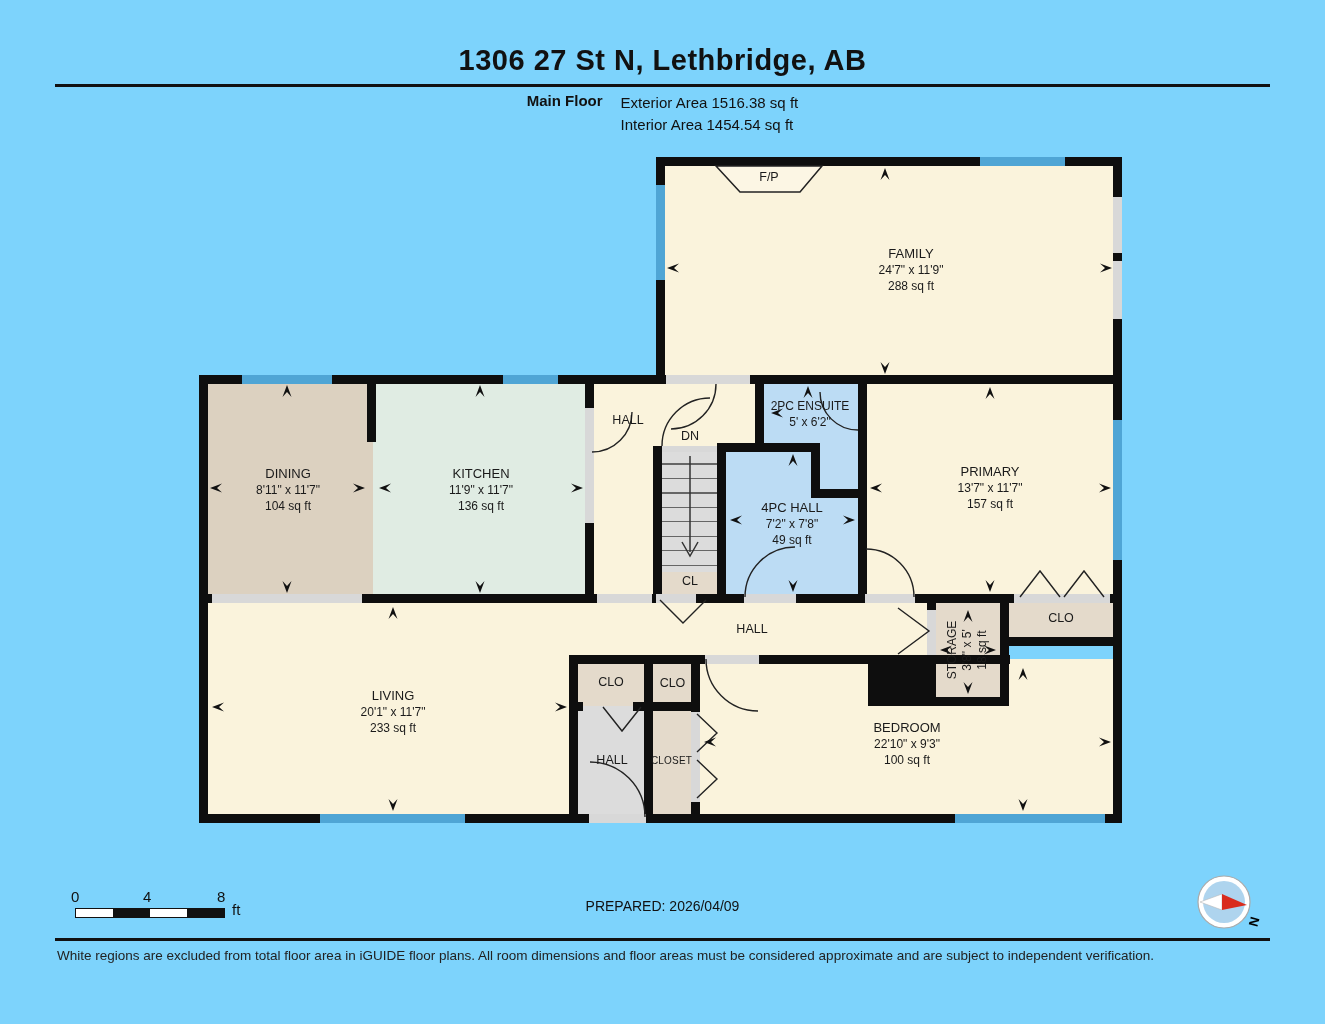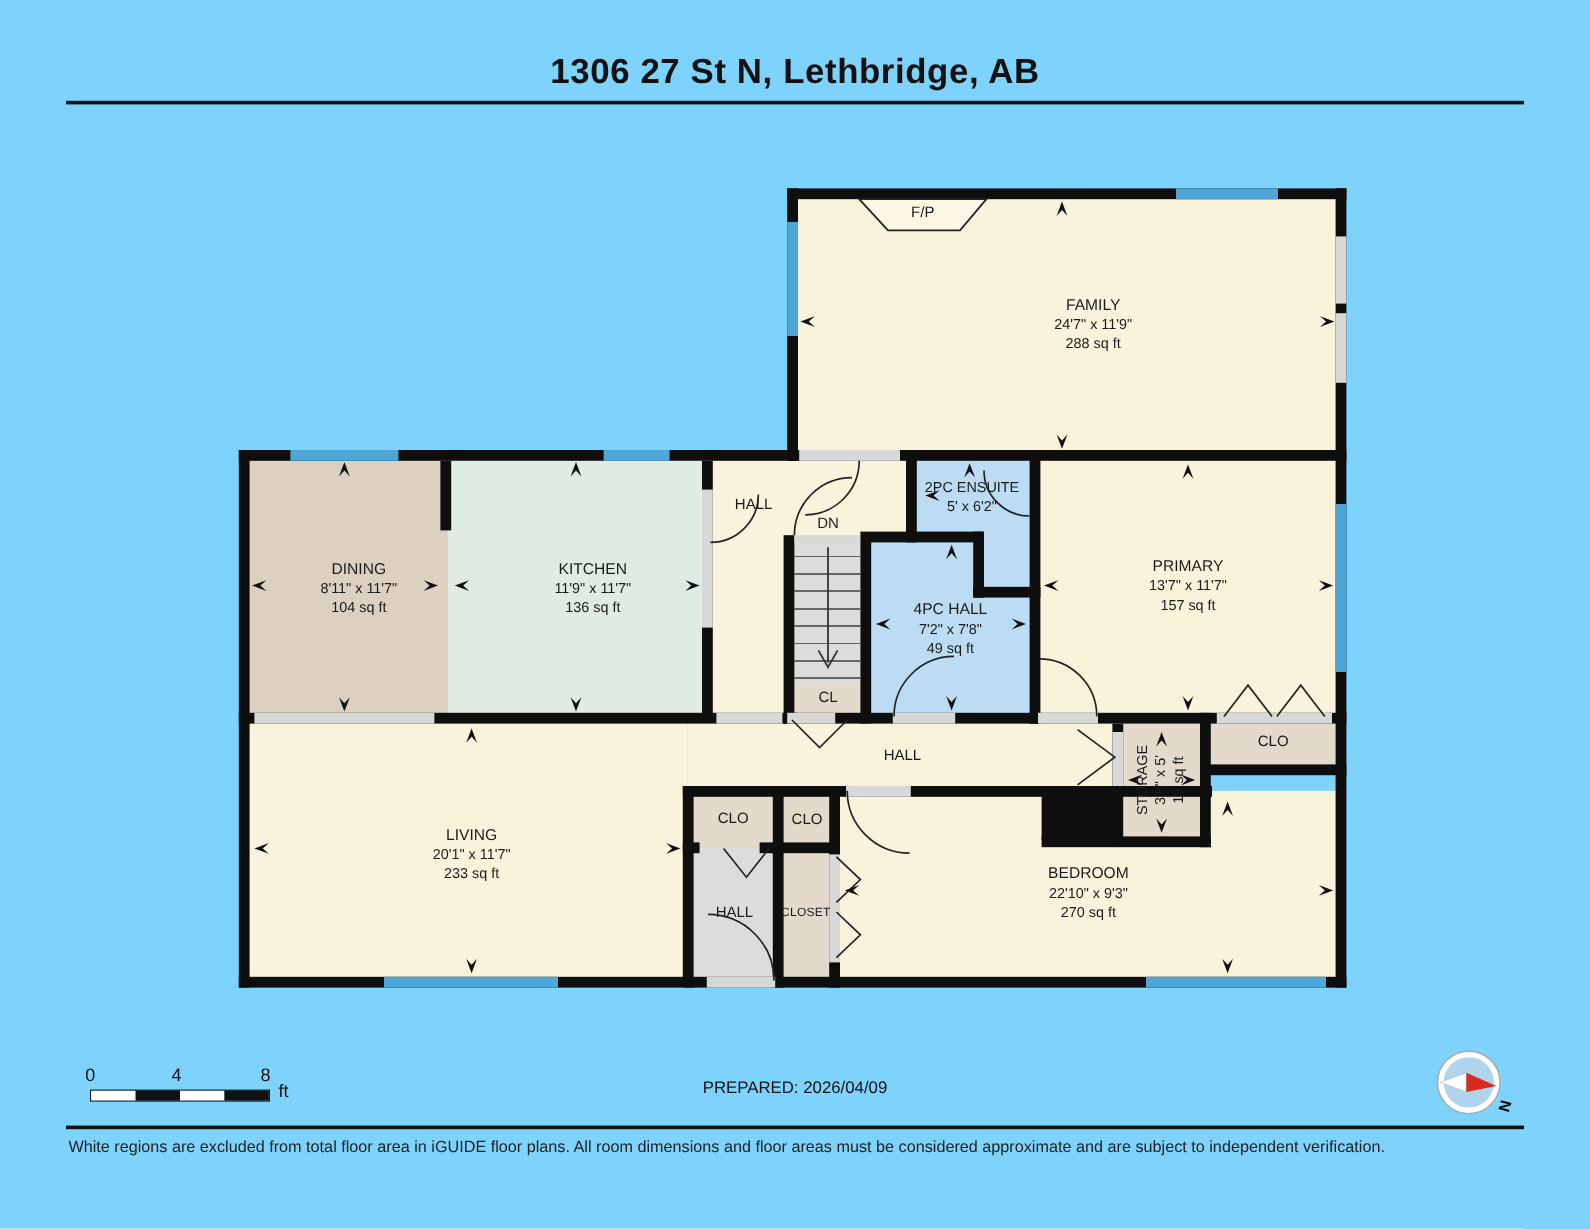--- a/index.html
+++ b/index.html
@@ -42,20 +42,27 @@
   .disclaimer{position:absolute;left:57px;top:948px;font-size:13.5px;color:#222;}
   .northN{font:bold 13px "Liberation Sans", sans-serif;}
 </style>
 </head>
 <body>
 
 <div class="sheet">
 
   <div class="title">1306 27 St N, Lethbridge, AB</div>
   <div class="hrule" style="top:84px;"></div>
+  <div class="floorinfo">
+    <div class="fl">Main Floor</div>
+    <div class="areas">
+      <div>Exterior Area 1516.38 sq ft</div>
+      <div>Interior Area 1454.54 sq ft</div>
+    </div>
+  </div>
 
   <div class="floor cream" style="left:660px;top:160px;width:458px;height:220px;"></div>
   <div class="floor tan" style="left:203px;top:379px;width:170px;height:220px;"></div>
   <div class="floor mint" style="left:373px;top:379px;width:217px;height:220px;"></div>
   <div class="floor cream" style="left:590px;top:379px;width:170px;height:220px;"></div>
   <div class="floor bblue" style="left:758px;top:379px;width:105px;height:118px;"></div>
   <div class="floor bblue" style="left:721px;top:447px;width:142px;height:152px;"></div>
   <div class="floor cream" style="left:862px;top:379px;width:256px;height:220px;"></div>
   <div class="floor stairs" style="left:662px;top:450px;width:55px;height:122px;"></div>
   <div class="floor ctan" style="left:662px;top:572px;width:55px;height:26px;"></div>
@@ -197,26 +204,26 @@
       <polygon points="1222,894 1222,910 1247,905" fill="#D92B1C"></polygon>
       <text class="northN" x="1251" y="916" transform="rotate(105 1251 916)">N</text>
     </g>
   </svg>
 
   <div class="rlabel" style="left:811px;top:246px;width:200px;">
     <span>FAMILY</span><br>
     <span class="dim">24'7" x 11'9"</span><br>
     <span class="area">288 sq ft</span>
   </div>
-  <div class="rlabel" style="left:208px;top:466px;width:160px;padding-left:11px;">
+  <div class="rlabel" style="left:208px;top:466px;width:160px;">
     <span>DINING</span><br>
     <span class="dim">8'11" x 11'7"</span><br>
     <span class="area">104 sq ft</span>
   </div>
-  <div class="rlabel" style="left:414px;top:466px;width:160px;text-align:center;">
+  <div class="rlabel" style="left:401px;top:466px;width:160px;text-align:center;">
     <span>KITCHEN</span><br>
     <span class="dim">11'9" x 11'7"</span><br>
     <span class="area">136 sq ft</span>
   </div>
   <div class="rlabel" style="left:750px;top:398px;width:120px;font-size:12px;">
     <span>2PC ENSUITE</span><br>
     <span class="dim">5' x 6'2"</span>
   </div>
   <div class="rlabel" style="left:712px;top:500px;width:160px;">
     <span>4PC HALL</span><br>
@@ -229,21 +236,21 @@
     <span class="area">157 sq ft</span>
   </div>
   <div class="rlabel" style="left:313px;top:688px;width:160px;">
     <span>LIVING</span><br>
     <span class="dim">20'1" x 11'7"</span><br>
     <span class="area">233 sq ft</span>
   </div>
   <div class="rlabel" style="left:827px;top:720px;width:160px;">
     <span>BEDROOM</span><br>
     <span class="dim">22'10" x 9'3"</span><br>
-    <span class="area">270 sq ft</span>
+    <span class="area">100 sq ft</span>
   </div>
   <div class="rlabel rot" style="left:917px;top:600px;width:100px;height:100px;line-height:15px;font-size:12px;display:flex;flex-direction:column;justify-content:center;">
     <span>STORAGE</span>
     <span class="dim">3'8" x 5'</span>
     <span class="area">18 sq ft</span>
   </div>
 
   <div class="slabel" style="left:578px;top:413px;width:100px;">HALL</div>
   <div class="slabel" style="left:665px;top:429px;width:50px;">DN</div>
   <div class="slabel" style="left:665px;top:574px;width:50px;">CL</div>

